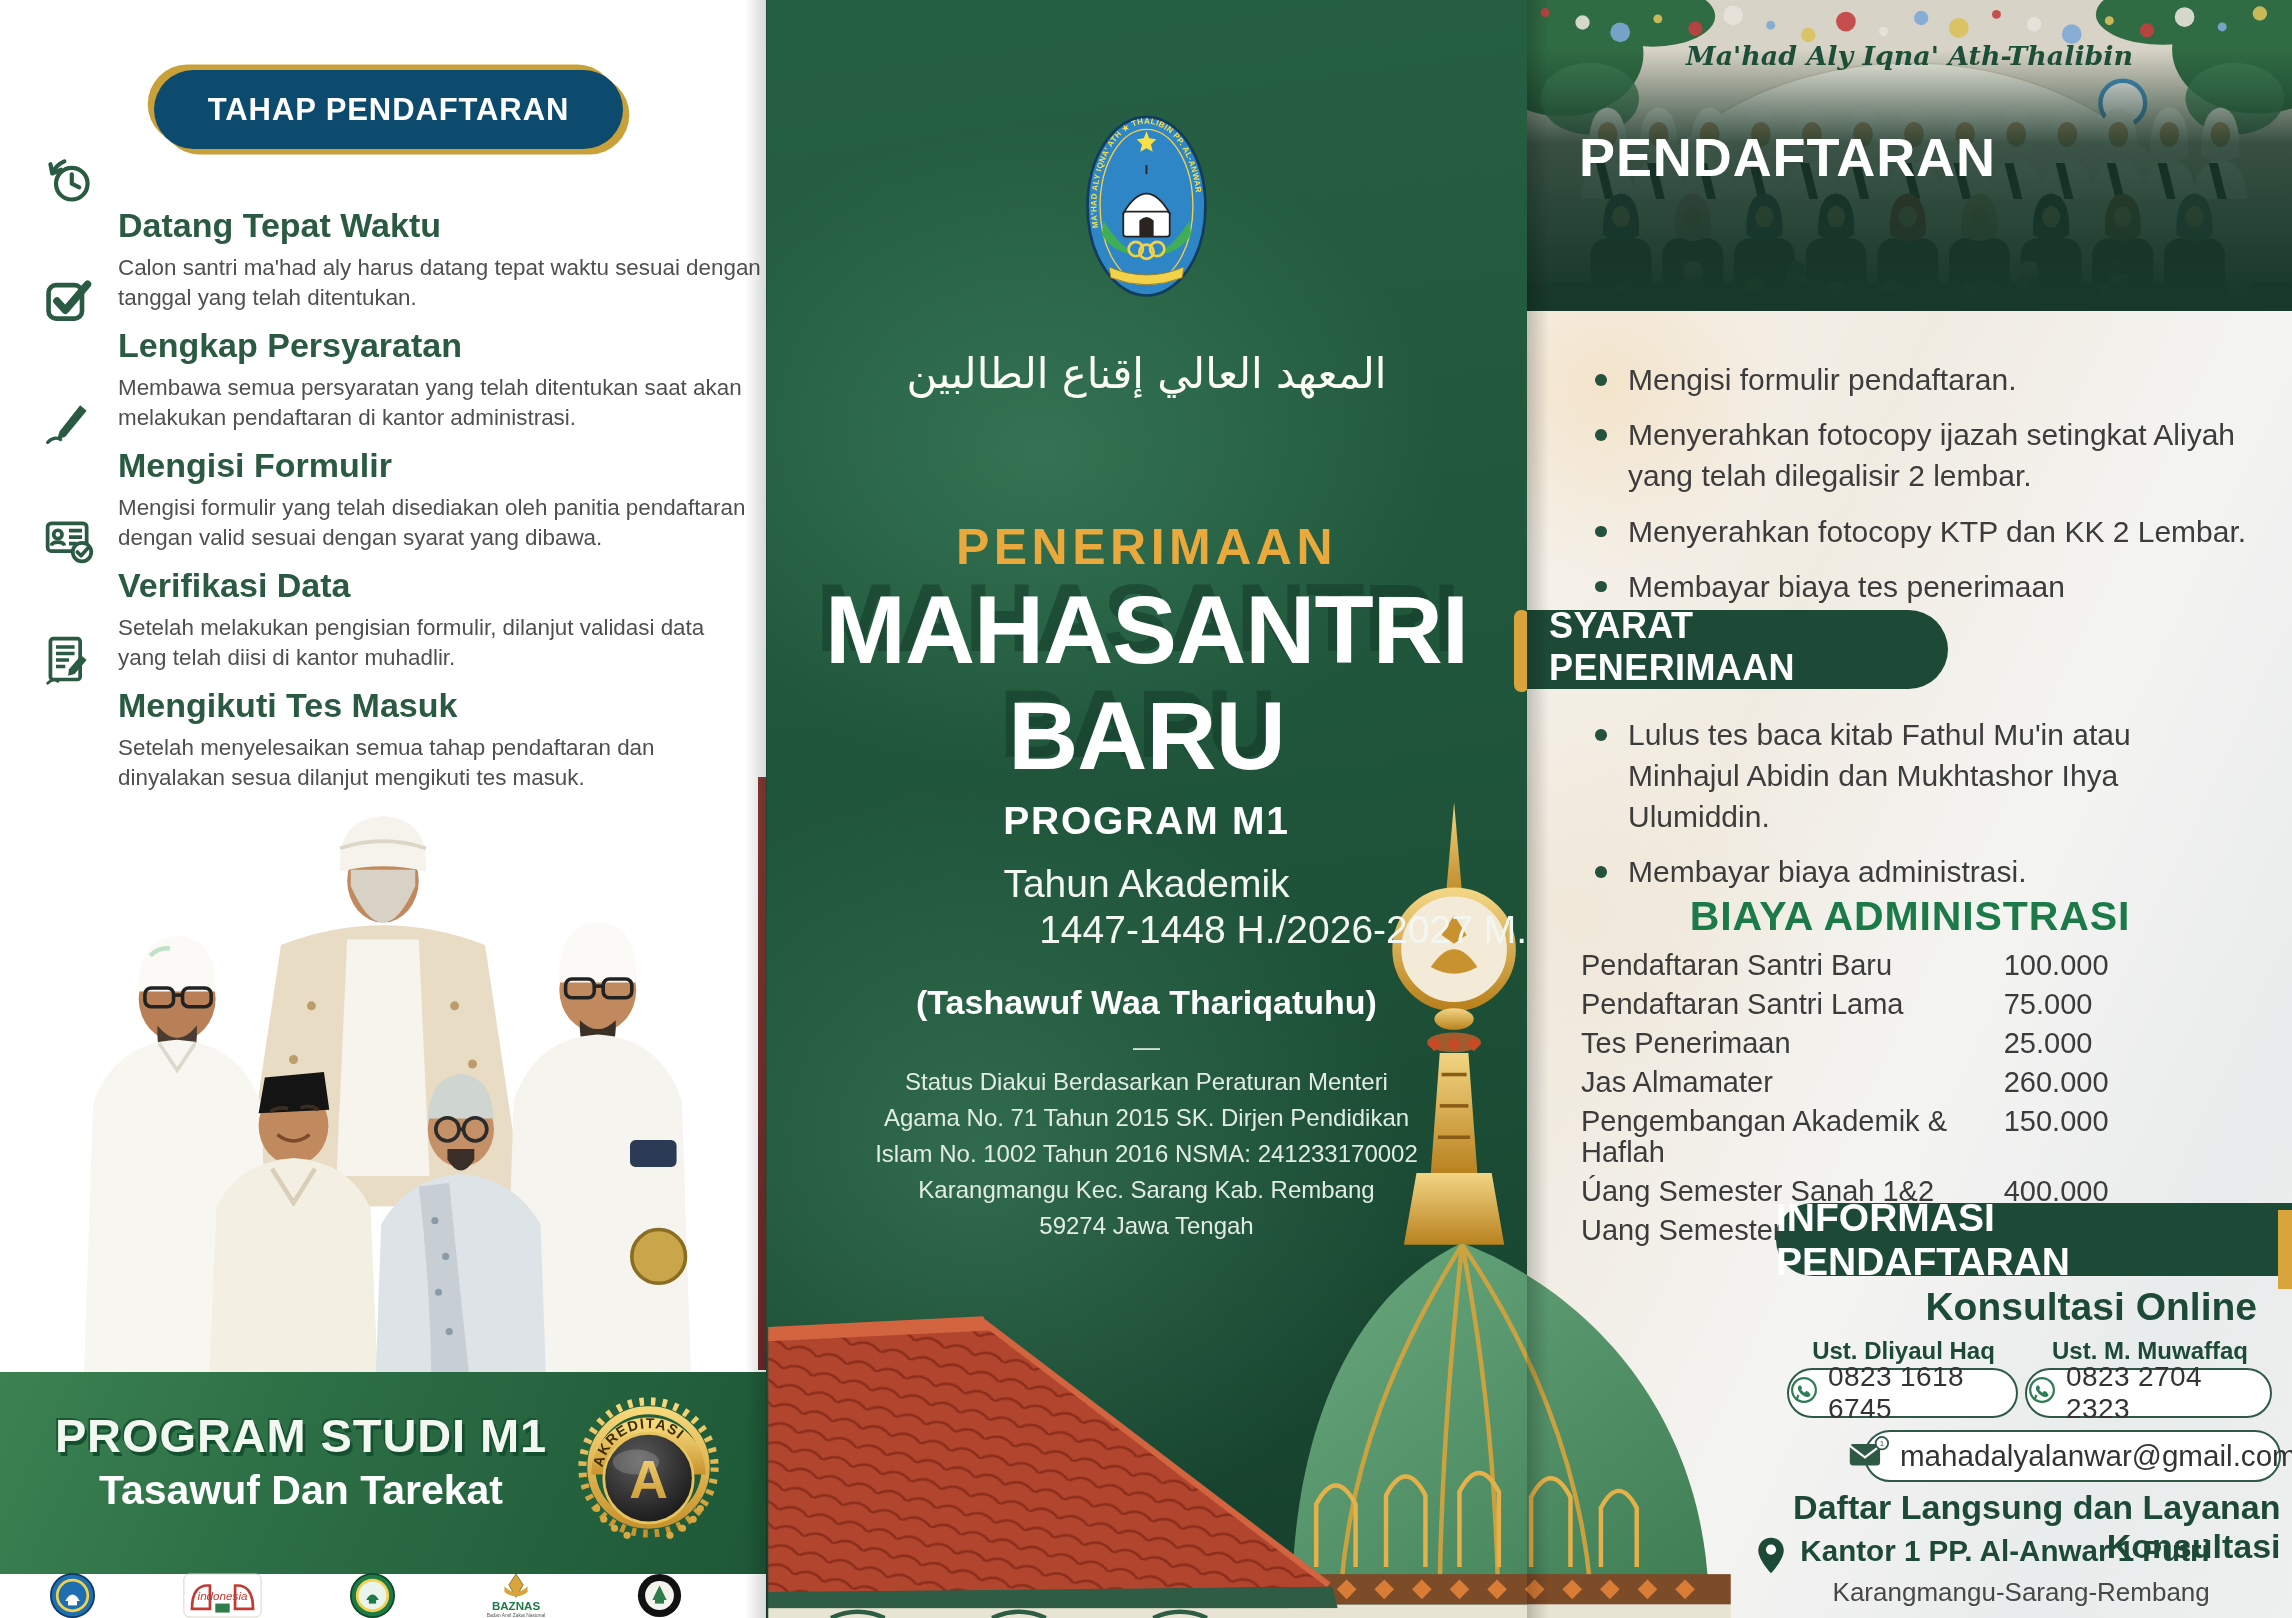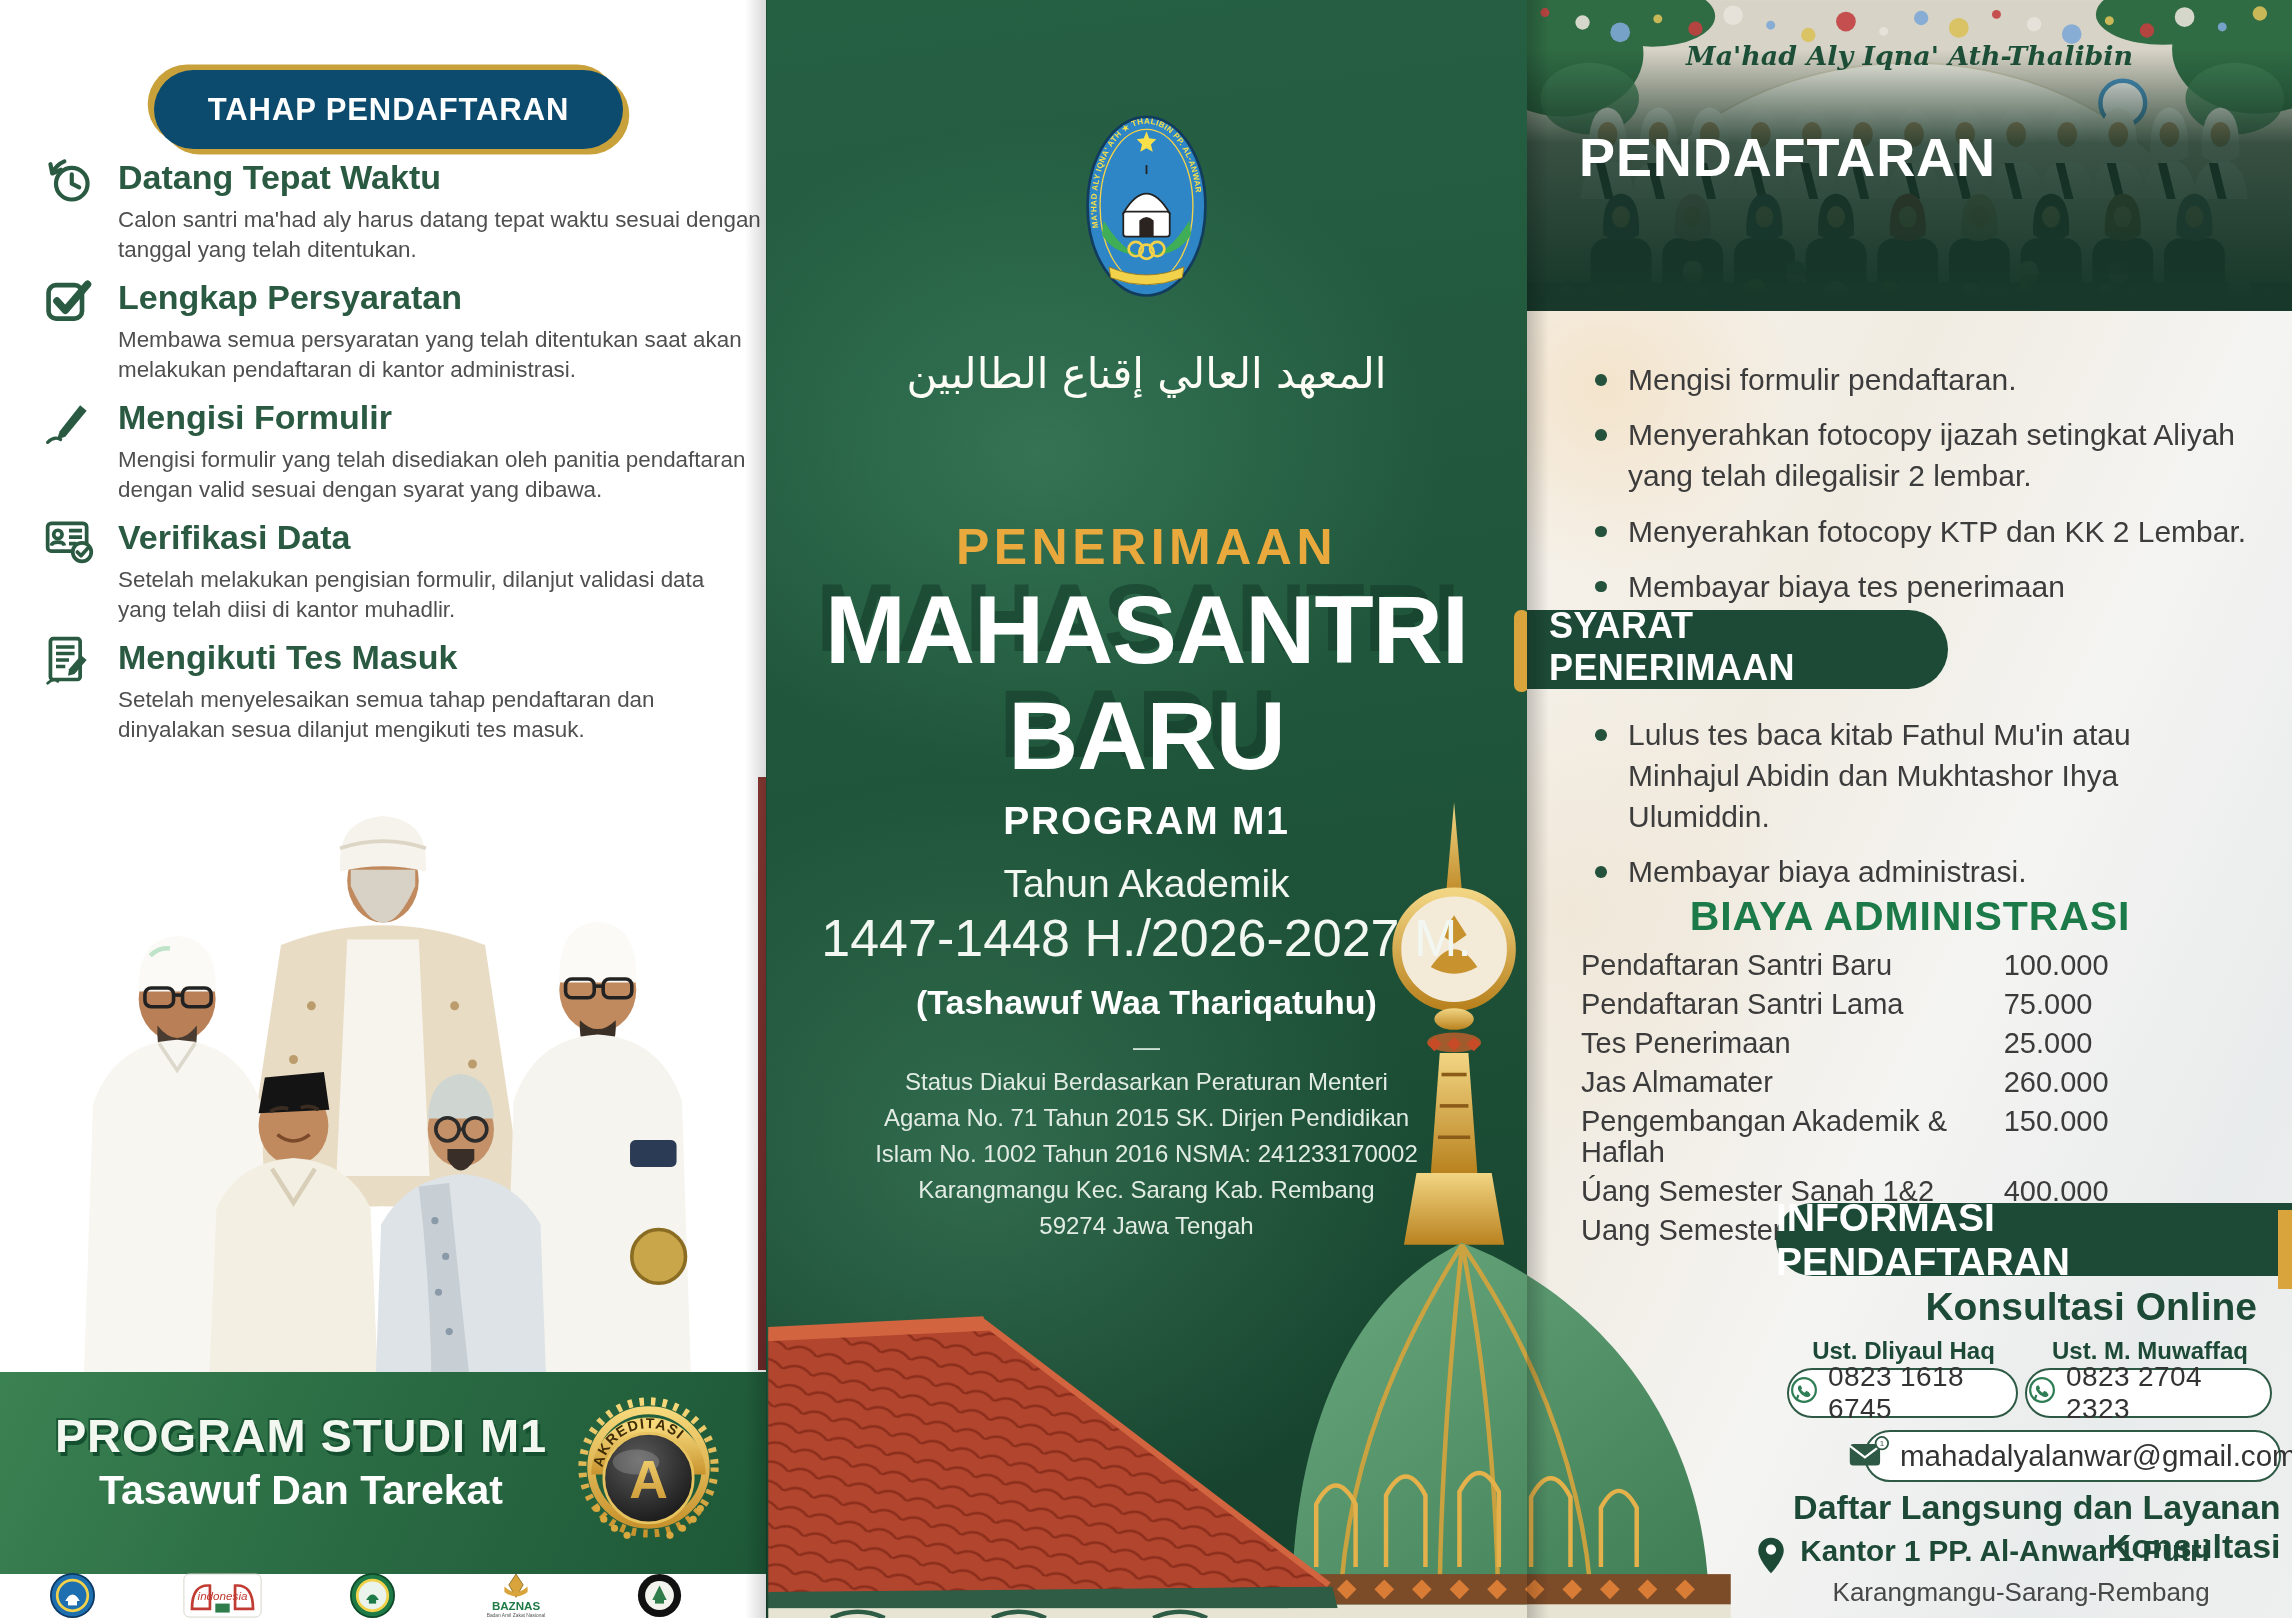--- a/index.html
+++ b/index.html
@@ -8,21 +8,21 @@
   #poster *{box-sizing:border-box;}
 
   
   .l-panel{position:absolute;left:0;top:0;width:766px;height:1618px;background:#fff;}
   .pill-badge{position:absolute;left:154px;top:70px;width:469px;height:79px;background:#0c4a6e;
       border-radius:41px;display:flex;align-items:center;justify-content:center;color:#fff;
       font-size:31px;font-weight:800;letter-spacing:0.9px;
       box-shadow:-6.3px -5.4px 0 #c9a13b, 6.3px 5.4px 0 #c9a13b;}
   .step{position:absolute;left:43px;width:690px;}
   .step .s-icon{position:absolute;left:0;top:-3.6px;width:52px;height:52px;color:#2a5a41;}
-  .step .s-title{margin-left:75px;font-size:34px;font-weight:800;color:#2a5a41;}
+  .step .s-title{margin-left:75px;font-size:34px;font-weight:800;color:#2a5a41;margin-top:48px;}
   .step .s-desc{margin-left:75px;margin-top:8px;font-size:22.4px;line-height:29.6px;color:#4f4f4f;
       width:663px;white-space:pre-line;}
   .clerics{position:absolute;left:25px;top:754px;width:716px;height:620px;}
   .red-sliver{position:absolute;left:758px;top:777px;width:9px;height:593px;
       background:linear-gradient(#8b3a34,#6e2a2a);}
   .prog-banner{position:absolute;left:0;top:1372px;width:767px;height:202px;
       background:linear-gradient(115deg,#3b8252 0%,#2c6e45 40%,#1d5737 100%);}
   .prog-title{position:absolute;left:50px;top:36px;width:502px;text-align:center;font-size:47px;
       font-weight:800;color:#f2f7f0;letter-spacing:0.9px;
       text-shadow:2.7px 3.6px 0 #14502f,-1.8px -1.8px 0 rgba(20,80,47,.8);}
@@ -42,21 +42,21 @@
   .emblem{position:absolute;left:318px;top:113px;width:125px;height:190px;}
   .arabic{position:absolute;left:0;top:349px;width:100%;font-family:"DejaVu Sans",sans-serif;
       font-size:42px;color:#fdfdf6;}
   .kicker{position:absolute;left:0;top:518px;width:100%;font-size:50px;font-weight:800;
       letter-spacing:4.5px;color:#e9a93d;}
   .m-title{position:absolute;left:0;width:100%;font-size:97px;font-weight:800;letter-spacing:-0.9px;
       color:#fff;text-shadow:-9px -12.5px 0 rgba(17,54,37,.5);line-height:100px;}
   .m-t1{top:580px;} .m-t2{top:686px;}
   .m-prog{position:absolute;left:0;top:799px;width:100%;font-size:39px;font-weight:700;letter-spacing:1.8px;}
   .m-year-label{position:absolute;left:0;top:862px;width:100%;font-size:39px;color:#f2f7f2;}
-  .m-year{position:absolute;left:0;top:908px;width:100%;font-size:52px;color:#f2f7f2;}
+  .m-year{position:absolute;left:0;top:908px;width:100%;font-size:39px;color:#f2f7f2;text-align:right;}
   .m-tagline{position:absolute;left:0;top:983px;width:100%;font-size:34px;font-weight:800;}
   .m-dash{position:absolute;left:0;top:1032px;width:100%;font-size:27px;color:#cfe0d5;}
   .m-status{position:absolute;left:0;top:1064px;width:100%;font-size:24px;line-height:36px;color:#e2ece4;}
 
   
   .mosque{position:absolute;left:768px;top:797px;width:963px;height:821px;z-index:3;}
 
   
   .r-photo{position:absolute;left:1527px;top:0;width:766px;height:311px;}
   .r-photo-overlay{position:absolute;left:1527px;top:0;width:766px;height:311px;z-index:3;

